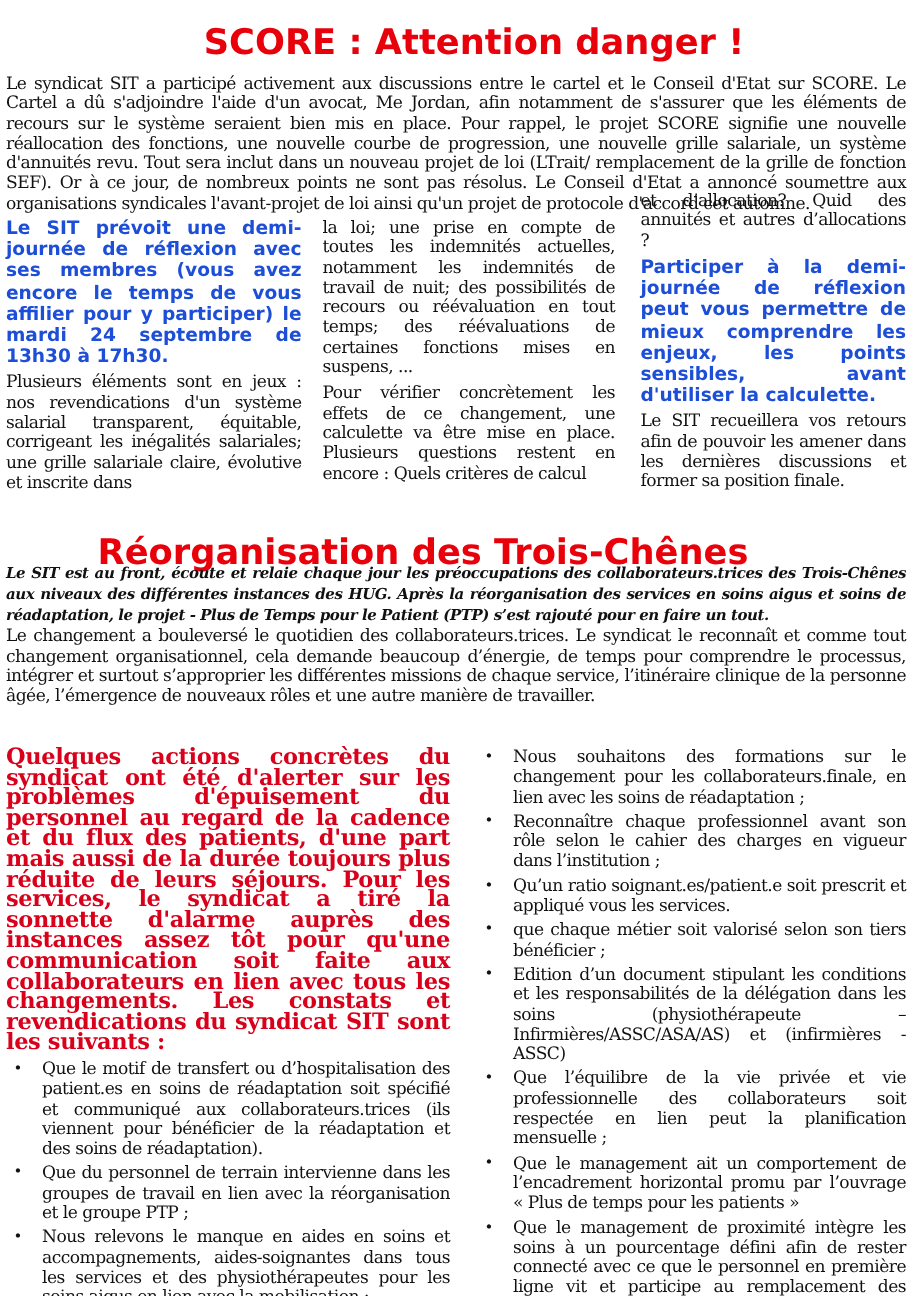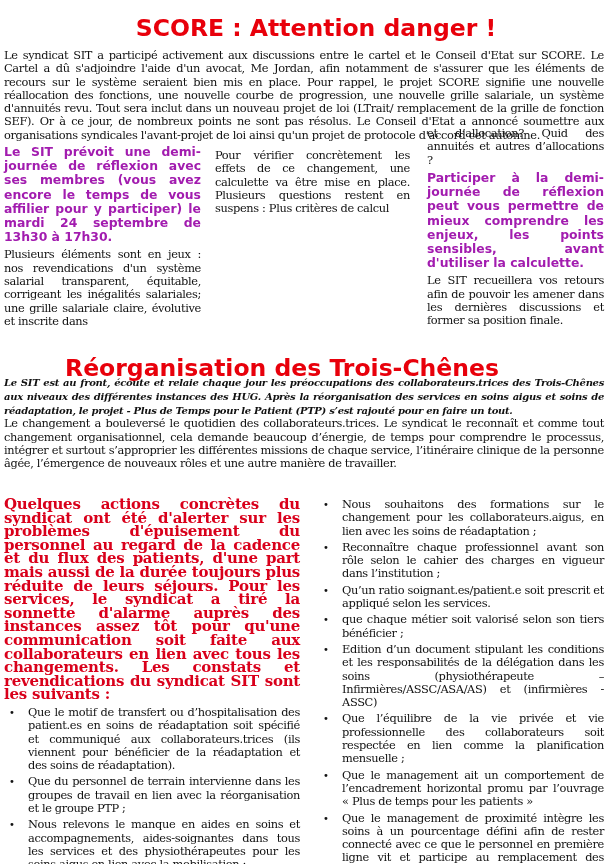--- a/index.html
+++ b/index.html
@@ -7,21 +7,21 @@
     width: 608px; height: 864px; overflow: hidden; position: relative;
     font-family: "DejaVu Serif", serif; color: #111111;
   }
   .title {
     font-family: "DejaVu Sans", sans-serif; font-weight: bold;
     color: #e8000b; text-align: center; margin: 12px;
   }
   #title1 { position: absolute; left: 0; top: 2px; width: 608px; font-size: 23.5px; line-height: 28px; }
   #title2 { position: absolute; left: 0; top: 342px; width: 540px; font-size: 23.5px; line-height: 28px; }
   .serif { font-family: "DejaVu Serif", serif; font-size: 11.4px; line-height: 13.3px; letter-spacing: -0.35px; text-align: justify; }
-  .sans-bold { font-family: "DejaVu Sans", sans-serif; font-weight: bold; font-size: 12.4px; line-height: 14.2px; text-align: justify; color: #a21caf; }
+  .sans-bold { font-family: "DejaVu Sans", sans-serif; font-weight: bold; font-size: 12.4px; line-height: 14.2px; text-align: justify; color: #1d4ed8; }
   p { margin: 0; }
   #intro1 { position: absolute; left: 4px; top: 49px; width: 600px; }
   #col-left { position: absolute; left: 4px; top: 145px; width: 197px; }
   #col-mid { position: absolute; left: 215px; top: 145px; width: 195px; }
   #col-right { position: absolute; left: 427px; top: 127px; width: 177px; }
   .gap { height: 4px; }
   #intro2 { position: absolute; left: 4px; top: 376px; width: 600px; }
   #intro2 .lead { font-weight: bold; font-size: 10px; line-height: 13.8px; letter-spacing: -0.3px; font-style: italic; }
   #intro2 .body { margin-top: 0; }
   #s2-left { position: absolute; left: 4px; top: 498px; width: 296px; }
@@ -39,22 +39,23 @@
 
 <p id="intro1" class="serif">Le syndicat SIT a participé activement aux discussions entre le cartel et le Conseil d'Etat sur SCORE. Le Cartel a dû s'adjoindre l'aide d'un avocat, Me Jordan, afin notamment de s'assurer que les éléments de recours sur le système seraient bien mis en place. Pour rappel, le projet SCORE signifie une nouvelle réallocation des fonctions, une nouvelle courbe de progression, une nouvelle grille salariale, un système d'annuités revu. Tout sera inclut dans un nouveau projet de loi (LTrait/ remplacement de la grille de fonction SEF). Or à ce jour, de nombreux points ne sont pas résolus. Le Conseil d'Etat a annoncé soumettre aux organisations syndicales l'avant-projet de loi ainsi qu'un projet de protocole d'accord cet automne.</p>
 
 <div id="col-left">
   <p class="sans-bold">Le SIT prévoit une demi-journée de réflexion avec ses membres (vous avez encore le temps de vous affilier pour y participer) le mardi 24 septembre de 13h30 à 17h30.</p>
   <div class="gap"></div>
   <p class="serif">Plusieurs éléments sont en jeux : nos revendications d'un système salarial transparent, équitable, corrigeant les inégalités salariales; une grille salariale claire, évolutive et inscrite dans</p>
 </div>
 
 <div id="col-mid">
+  <p class="serif">la loi; une prise en compte de toutes les indemnités actuelles, notamment les indemnités de travail de nuit; des possibilités de recours ou réévaluation en tout temps; des réévaluations de certaines fonctions mises en suspens, ...</p>
   <div class="gap"></div>
-  <p class="serif">Pour vérifier concrètement les effets de ce changement, une calculette va être mise en place. Plusieurs questions restent en suspens : Plus critères de calcul</p>
+  <p class="serif">Pour vérifier concrètement les effets de ce changement, une calculette va être mise en place. Plusieurs questions restent en encore : Quels critères de calcul</p>
 </div>
 
 <div id="col-right">
   <p class="serif">et d’allocation? Quid des annuités et autres d’allocations ?</p>
   <div class="gap"></div>
   <p class="sans-bold">Participer à la demi-journée de réflexion peut vous permettre de mieux comprendre les enjeux, les points sensibles, avant d'utiliser la calculette.</p>
   <div class="gap"></div>
   <p class="serif">Le SIT recueillera vos retours afin de pouvoir les amener dans les dernières discussions et former sa position finale.</p>
 </div>
 
@@ -69,22 +70,22 @@
   <p class="red-bold">Quelques actions concrètes du syndicat ont été d'alerter sur les problèmes d'épuisement du personnel au regard de la cadence et du flux des patients, d'une part mais aussi de la durée toujours plus réduite de leurs séjours. Pour les services, le syndicat a tiré la sonnette d'alarme auprès des instances assez tôt pour qu'une communication soit faite aux collaborateurs en lien avec tous les changements. Les constats et revendications du syndicat SIT sont les suivants :</p>
   <ul class="bl serif">
     <li><span class="dot">•</span><span>Que le motif de transfert ou d’hospitalisation des patient.es en soins de réadaptation soit spécifié et communiqué aux collaborateurs.trices (ils viennent pour bénéficier de la réadaptation et des soins de réadaptation).</span></li>
     <li><span class="dot">•</span><span>Que du personnel de terrain intervienne dans les groupes de travail en lien avec la réorganisation et le groupe PTP ;</span></li>
     <li><span class="dot">•</span><span>Nous relevons le manque en aides en soins et accompagnements, aides-soignantes dans tous les services et des physiothérapeutes pour les soins aigus en lien avec la mobilisation ;</span></li>
   </ul>
 </div>
 
 <div id="s2-right">
   <ul class="bl serif">
-    <li><span class="dot">•</span><span>Nous souhaitons des formations sur le changement pour les collaborateurs.aigus, en lien avec les soins de réadaptation ;</span></li>
+    <li><span class="dot">•</span><span>Nous souhaitons des formations sur le changement pour les collaborateurs.finale, en lien avec les soins de réadaptation ;</span></li>
     <li><span class="dot">•</span><span>Reconnaître chaque professionnel avant son rôle selon le cahier des charges en vigueur dans l’institution ;</span></li>
-    <li><span class="dot">•</span><span>Qu’un ratio soignant.es/patient.e soit prescrit et appliqué selon les services.</span></li>
+    <li><span class="dot">•</span><span>Qu’un ratio soignant.es/patient.e soit prescrit et appliqué vous les services.</span></li>
     <li><span class="dot">•</span><span>que chaque métier soit valorisé selon son tiers bénéficier ;</span></li>
     <li><span class="dot">•</span><span>Edition d’un document stipulant les conditions et les responsabilités de la délégation dans les soins (physiothérapeute – Infirmières/ASSC/ASA/AS) et (infirmières - ASSC)</span></li>
-    <li><span class="dot">•</span><span>Que l’équilibre de la vie privée et vie professionnelle des collaborateurs soit respectée en lien comme la planification mensuelle ;</span></li>
+    <li><span class="dot">•</span><span>Que l’équilibre de la vie privée et vie professionnelle des collaborateurs soit respectée en lien peut la planification mensuelle ;</span></li>
     <li><span class="dot">•</span><span>Que le management ait un comportement de l’encadrement horizontal promu par l’ouvrage « Plus de temps pour les patients »</span></li>
     <li><span class="dot">•</span><span>Que le management de proximité intègre les soins à un pourcentage défini afin de rester connecté avec ce que le personnel en première ligne vit et participe au remplacement des collaborateurs absent.es.</span></li>
   </ul>
 </div>
 
 </body></html>

